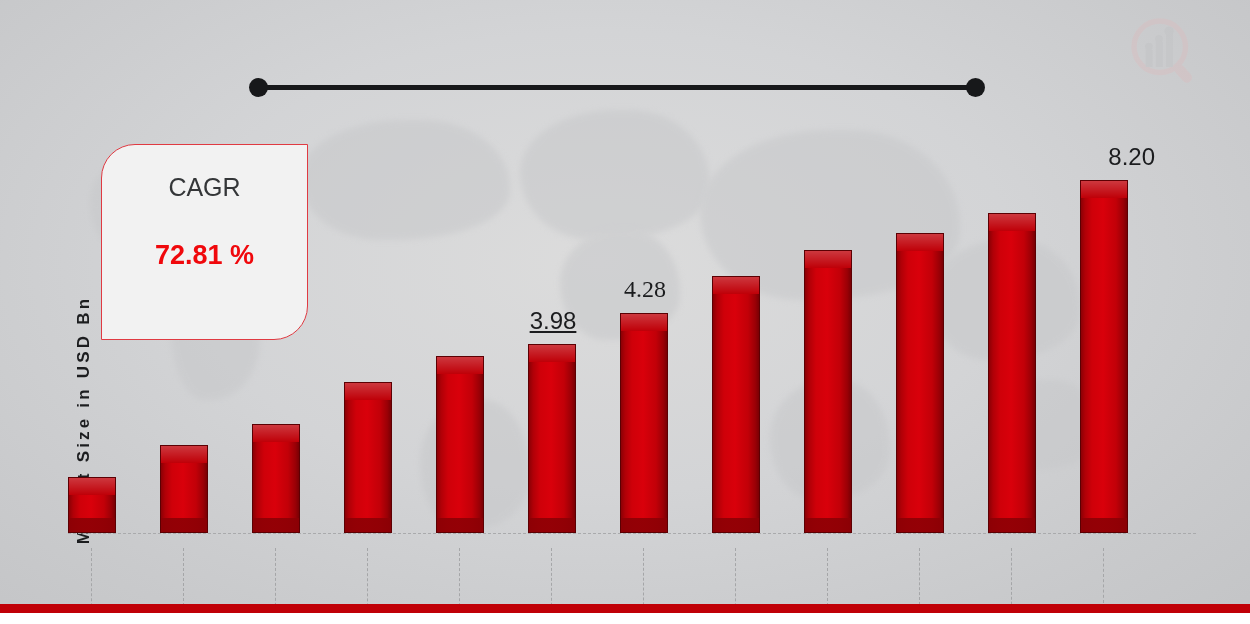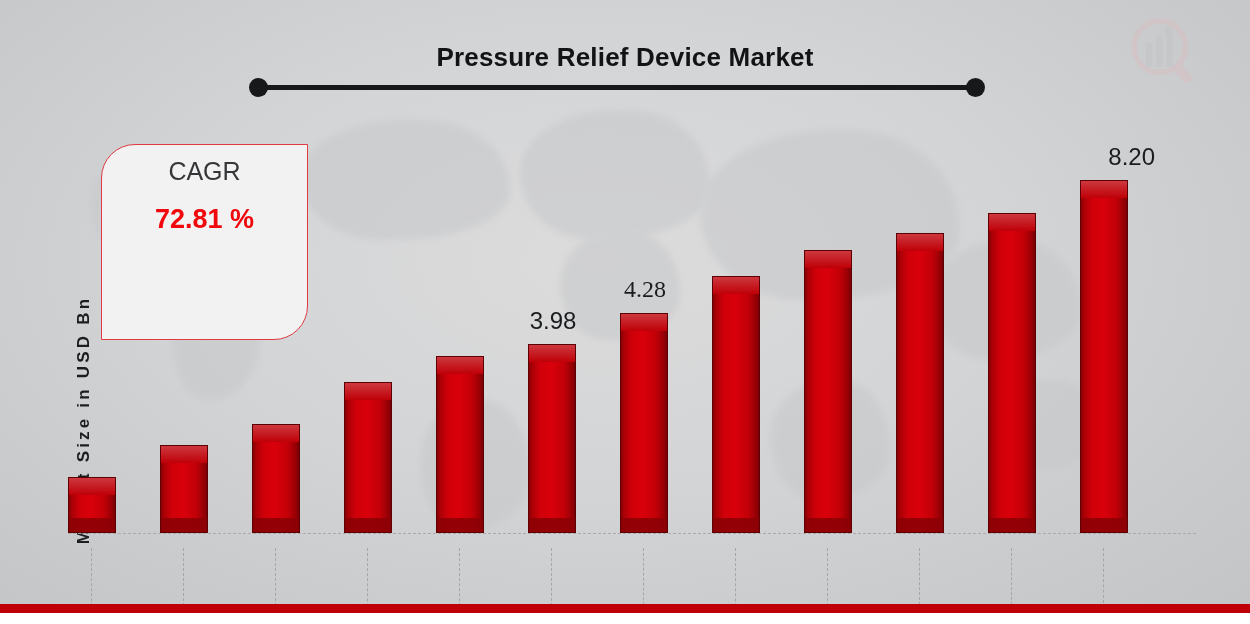--- a/index.html
+++ b/index.html
@@ -163,21 +163,22 @@
     width: 207px;
     height: 196px;
     background: #f2f2f2;
     border: 1.5px solid #e03a42;
     border-radius: 34px 0 34px 0;
     box-sizing: border-box;
     display: flex;
     flex-direction: column;
     align-items: center;
     justify-content: flex-start;
-    padding-top: 12px;
+    padding-top: 28px;
+    gap: 20px;
   }
   .cagr-t1 {
     font-size: 25px;
     color: #343638;
   }
   .cagr-t2 {
     font-size: 25px;
     color: #343638;
     margin-top: 2px;
   }
@@ -227,21 +228,20 @@
     <div class="blob" style="left:300px; top:120px; width:210px; height:120px;"></div>
     <div class="blob" style="left:520px; top:110px; width:190px; height:130px;"></div>
     <div class="blob" style="left:560px; top:230px; width:120px; height:110px;"></div>
     <div class="blob" style="left:700px; top:130px; width:260px; height:170px;"></div>
     <div class="blob" style="left:930px; top:240px; width:150px; height:120px;"></div>
     <div class="blob" style="left:770px; top:380px; width:120px; height:120px;"></div>
     <div class="blob" style="left:990px; top:380px; width:110px; height:90px;"></div>
     <div class="blob" style="left:420px; top:400px; width:110px; height:130px;"></div>
   </div>
 
-  <div class="title">Pressure Relief Device Market</div>
   <div class="hdr-dot left"></div>
   <div class="hdr-line"></div>
   <div class="hdr-dot right"></div>
 
   <svg class="watermark" viewBox="0 0 100 100">
     <circle cx="42" cy="42" r="33" fill="none" stroke="#e0b7b9" stroke-width="7"></circle>
     <rect x="24" y="46" width="9" height="22" fill="#bdbec0"></rect>
     <rect x="37" y="36" width="9" height="32" fill="#bdbec0"></rect>
     <rect x="50" y="26" width="9" height="42" fill="#bdbec0"></rect>
     <circle cx="28" cy="42" r="5" fill="#bdbec0"></circle>
@@ -277,21 +277,21 @@
     </div>
 
     <div class="bar-slot" style="left:384px;">
       <div class="tickline" style="height:224px;"></div>
       <div class="bar" style="height:177px;"></div>
     </div>
 
     <div class="bar-slot" style="left:476px;">
       <div class="tickline" style="height:212px;"></div>
       <div class="bar" style="height:189px;">
-        <div class="bar-value" style="top:-38px;">3.98</div>
+        <div class="bar-value" style="top:-38px;text-decoration:underline;">3.98</div>
       </div>
     </div>
 
     <div class="bar-slot" style="left:568px;">
       <div class="tickline" style="height:181px;"></div>
       <div class="bar" style="height:220px;font-family:Liberation Serif, serif;">
         <div class="bar-value" style="top:-38px;">4.28</div>
       </div>
     </div>
 

